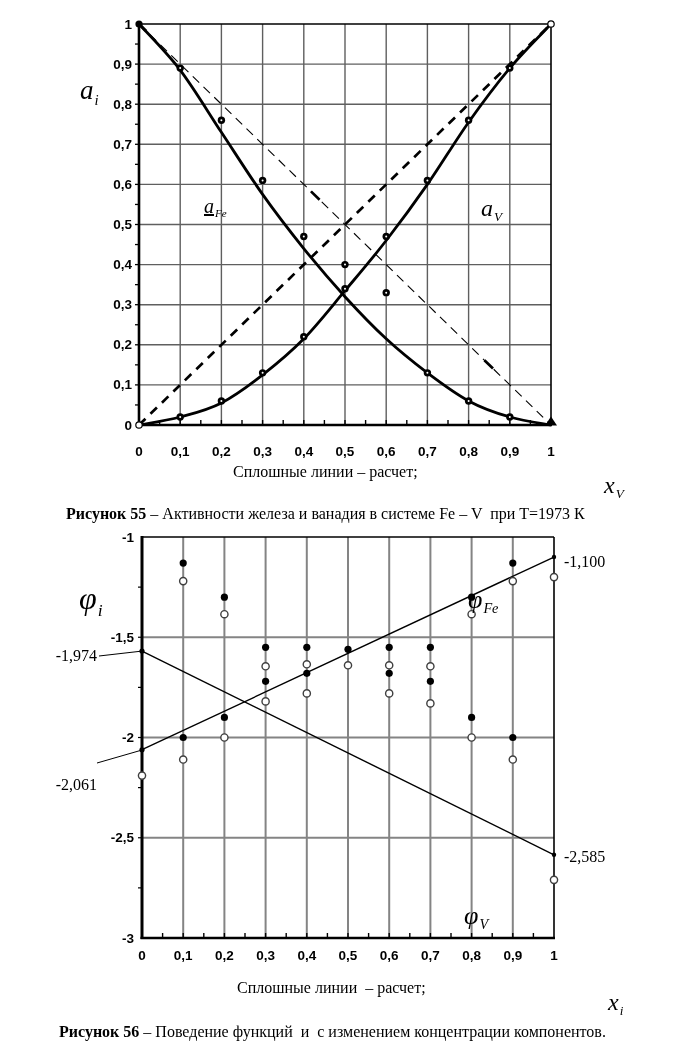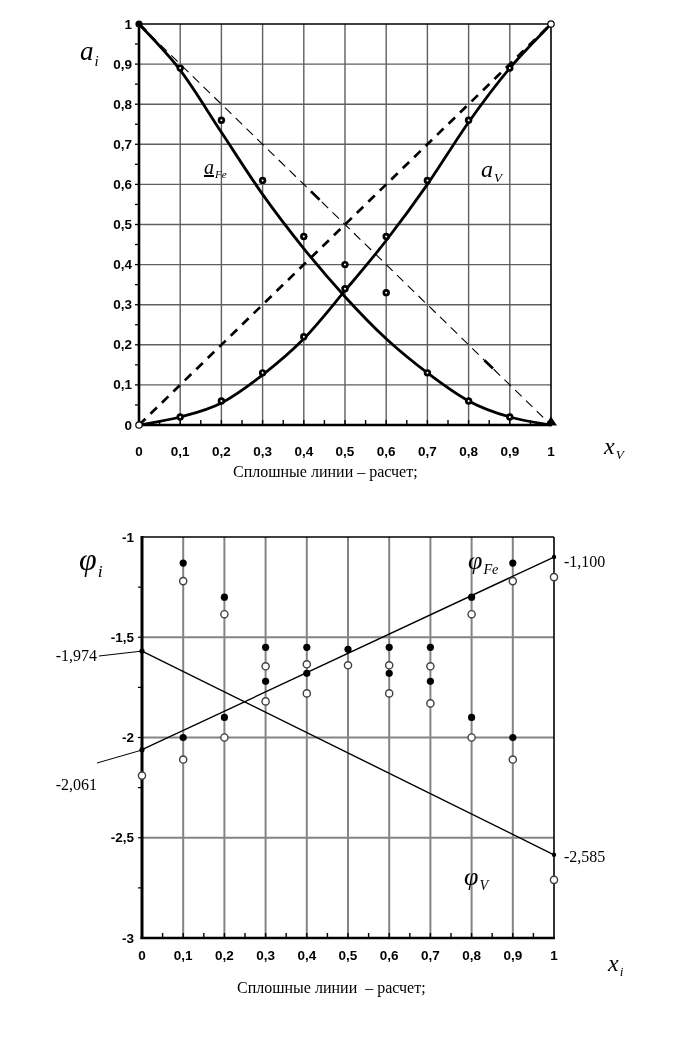--- a/index.html
+++ b/index.html
@@ -5,21 +5,21 @@
   html,body { margin:0; padding:0; background:#ffffff; }
   .screenshot {
     position:relative; width:696px; height:1055px; background:#ffffff;
     font-family:"Liberation Serif", serif; color:#000; overflow:hidden;
   }
   #chart-canvas { position:absolute; left:0; top:0; }
   svg text {
     font-family:"Liberation Sans", sans-serif;
     font-weight:bold; fill:#000;
   }
-  .math-label { position:absolute; font-style:italic; line-height:1; white-space:nowrap; }
+  .math-label { position:absolute; font-style:italic; line-height:1; white-space:nowrap;margin-top:39px; }
   .math-label .sub { font-size:0.55em; position:relative; top:0.38em; margin-left:1px; font-style:italic; }
   .callout { position:absolute; font-size:16px; font-family:"Liberation Serif", serif; white-space:nowrap;text-align:right; }
   .callout.right-align { text-align:right; }
   .caption { position:absolute; font-size:16px; font-family:"Liberation Serif", serif; white-space:pre; }
   .caption .cap-num { font-weight:bold; }
 </style>
 </head>
 <body>
 
 <div class="screenshot">
@@ -259,29 +259,31 @@
 
   <div class="math-label" style="left:80px; top:38px; font-size:27px;"><span>a</span><span class="sub">i</span></div>
 
   <div class="math-label" style="left:204px; top:157px; font-size:20px;text-decoration:underline;"><span>a</span><span class="sub">Fe</span></div>
 
   <div class="math-label" style="left:481px; top:157px; font-size:24px;"><span>a</span><span class="sub">V</span></div>
 
   <div class="math-label" style="left:604px; top:434px; font-size:24px;"><span>x</span><span class="sub">V</span></div>
 
   <div class="caption" style="left:233px; top:463px;">Сплошные линии – расчет;</div>
+  <div class="caption" style="left:66px; top:505px;"><span class="cap-num">Рисунок 55</span><span> – Активности железа и ванадия в системе Fe – V  при Т=1973 К</span></div>
 
   <div class="math-label" style="left:79px; top:543px; font-size:32px;"><span>φ</span><span class="sub">i</span></div>
 
   <div class="math-label" style="left:468px; top:548px; font-size:26px;"><span>φ</span><span class="sub">Fe</span></div>
 
   <div class="math-label" style="left:464px; top:864px; font-size:26px;"><span>φ</span><span class="sub">V</span></div>
 
   <div class="math-label" style="left:608px; top:951px; font-size:24px;"><span>x</span><span class="sub">i</span></div>
 
   <div class="callout right-align" style="left:40px; top:647px; width:57px;">-1,974</div>
   <div class="callout right-align" style="left:40px; top:776px; width:57px;">-2,061</div>
   <div class="callout" style="left:564px; top:553px;">-1,100</div>
   <div class="callout" style="left:564px; top:848px;">-2,585</div>
 
   <div class="caption" style="left:237px; top:979px;">Сплошные линии  – расчет;</div>
+  <div class="caption" style="left:59px; top:1023px;"><span class="cap-num">Рисунок 56</span><span> – Поведение функций  и  с изменением концентрации компонентов.</span></div>
 
 </div>
 
 </body></html>

